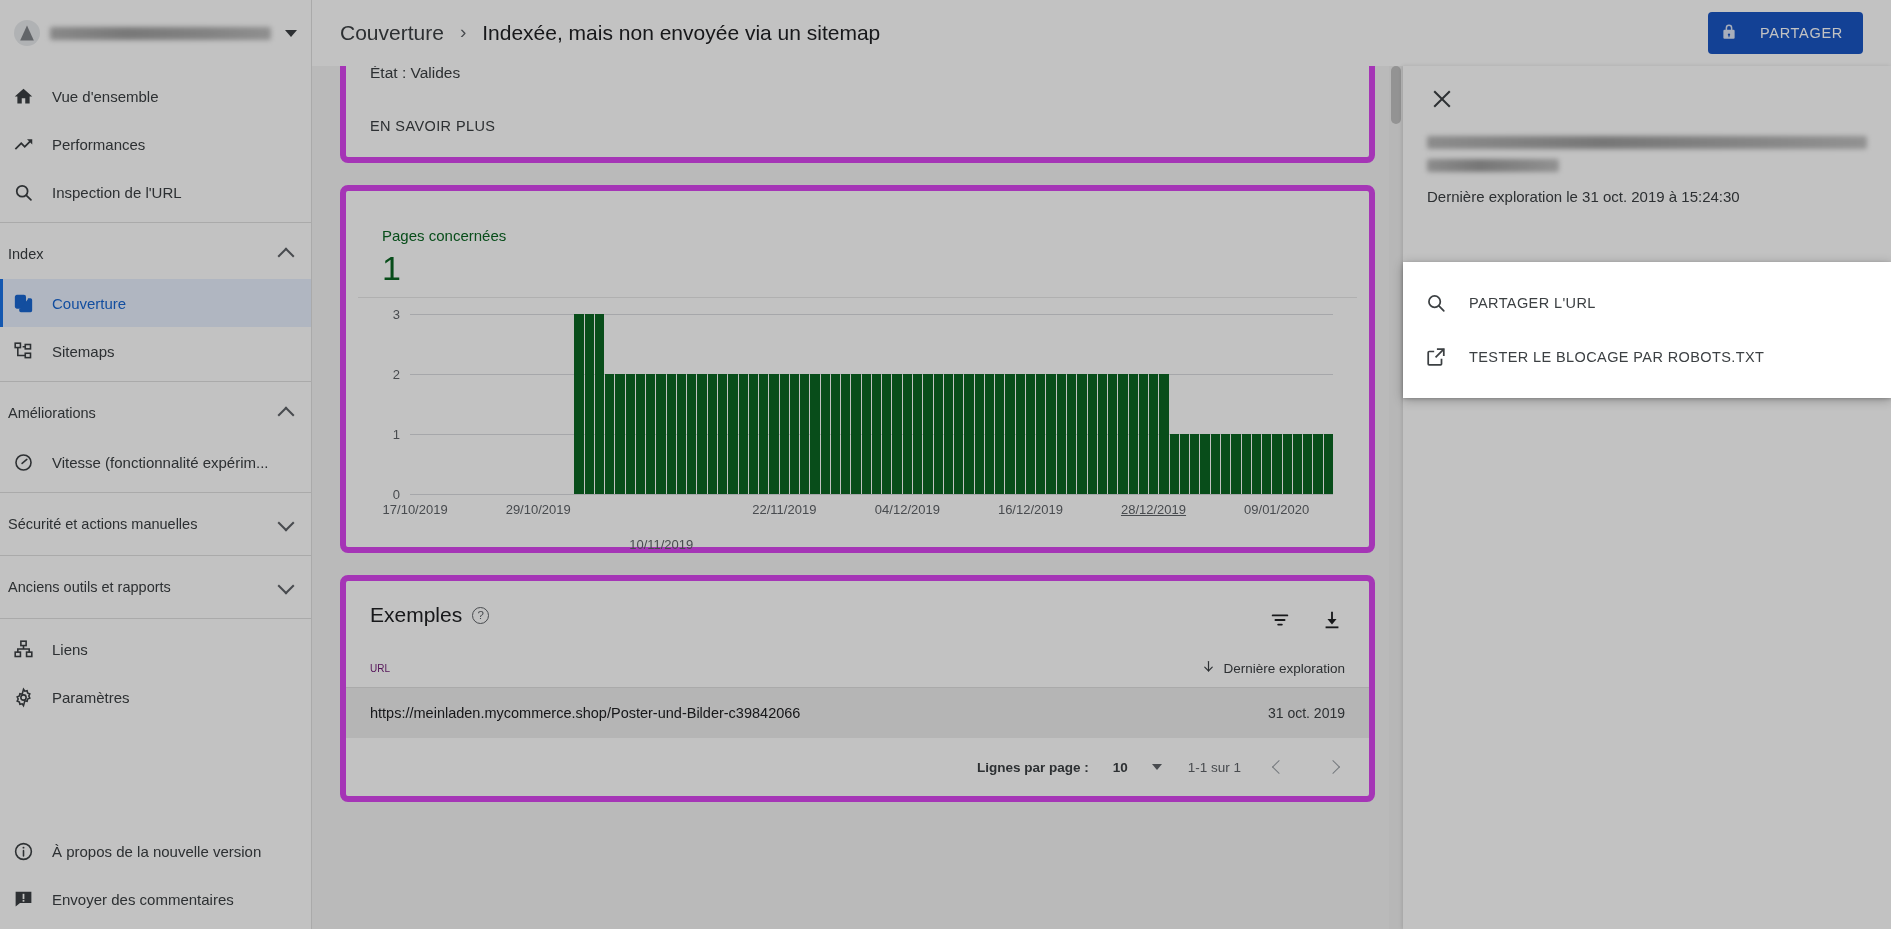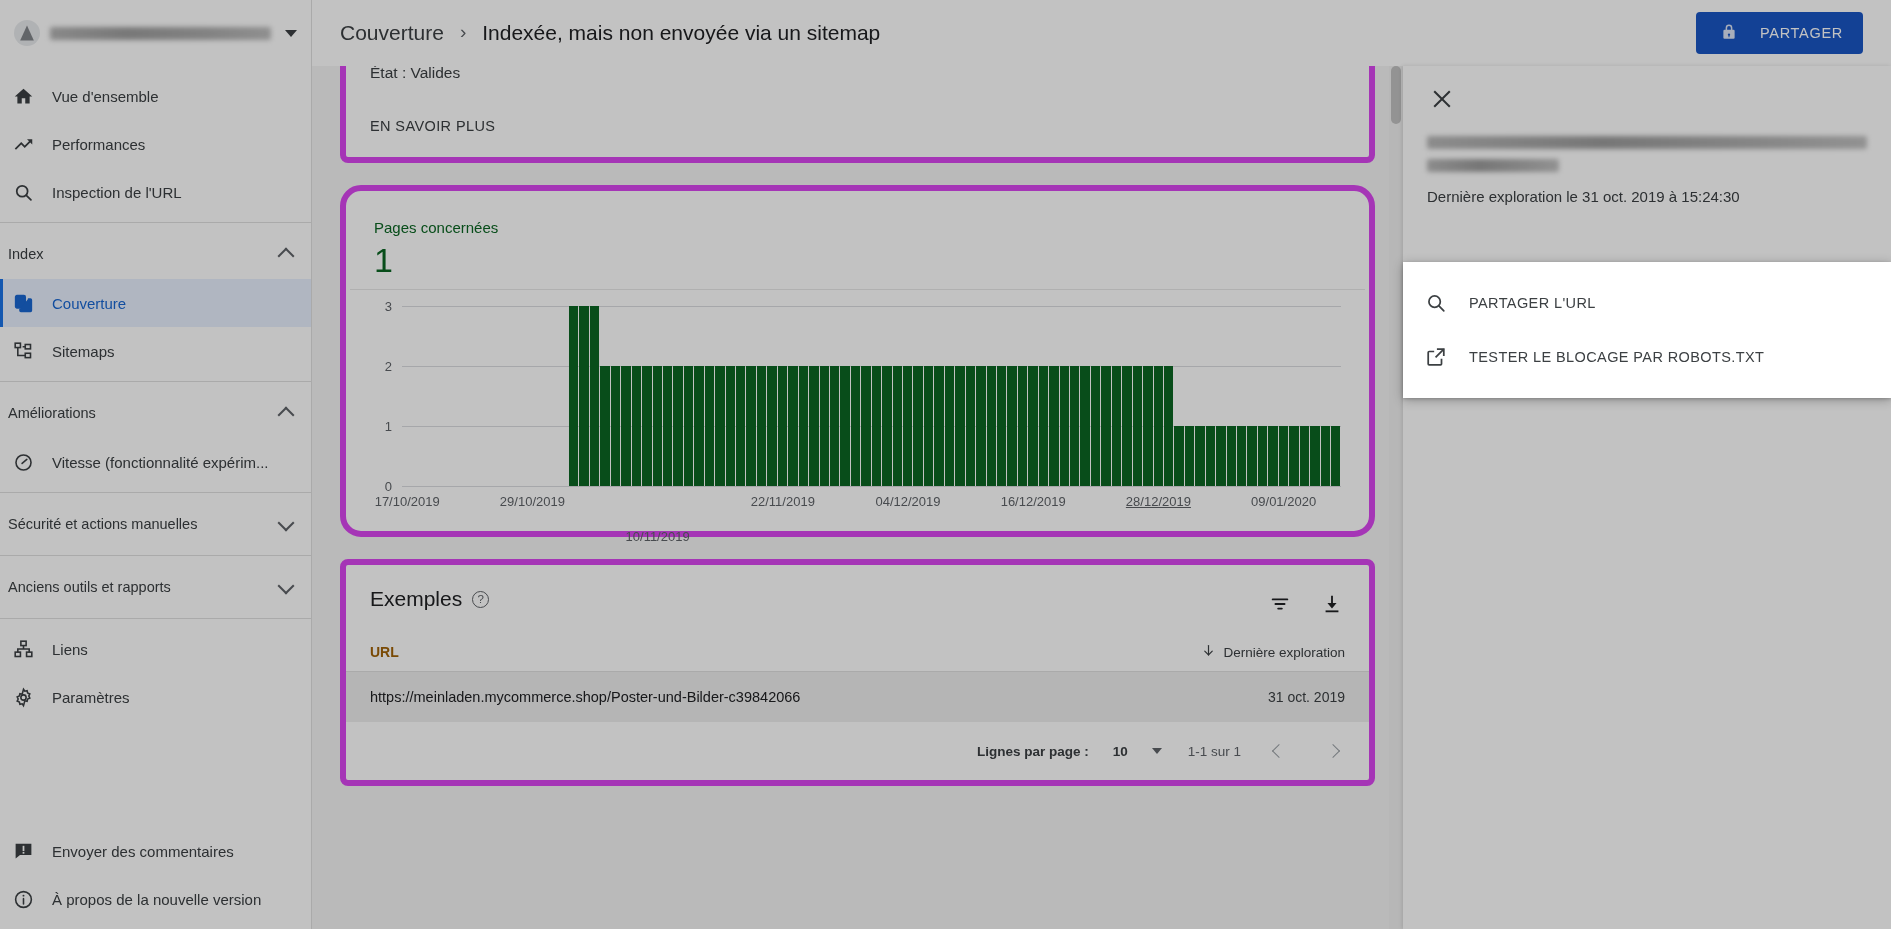--- a/index.html
+++ b/index.html
@@ -76,21 +76,21 @@
     font-size: 19px; color: #5f6368;
     transform: translateY(-1px);
   }
   .bc-current { font-size: 21px; color: #202124; font-weight: 500; }
   .share-btn {
     display: flex; align-items: center; gap: 22px;
     background: #1a56c4;
     color: #fff;
     border-radius: 4px;
     height: 42px;
-    padding: 0 20px 0 24px;
+    padding: 0 20px 0 12px;
     margin-right: 28px;
     font-size: 14.5px;
     letter-spacing: .7px;
     font-weight: 500;
     border: none; cursor: pointer;
     white-space: nowrap;
   }
 
   
   .sidebar {
@@ -180,21 +180,21 @@
   .learn-more {
     margin-top: 36px;
     font-size: 14.5px;
     color: #3c4043;
     letter-spacing: .4px;
     cursor: pointer;
     display: inline-block;
   }
 
   
-  .chart-card { padding: 4px; border-radius: 21px; }
+  .chart-card { padding: 12px; }
   .chart-head { padding: 24px 24px 10px 24px; }
   .chart-head .metric-label {
     color: #0b6623; font-size: 15px;
   }
   .chart-head .metric-value {
     color: #0b6623; font-size: 34px; font-weight: 400;
     margin-top: 6px; line-height: 1.1;
   }
   .chart-wrap {
     position: relative;
@@ -269,21 +269,21 @@
   .icon-btn {
     width: 26px; height: 26px;
     display: flex; align-items: center; justify-content: center;
     cursor: pointer;
   }
   .table-head {
     display: flex; align-items: center;
     padding: 26px 24px 10px 24px;
     border-bottom: 1px solid #e0e0e0;
   }
-  .th-url { font-size: 14px; color: #a16207; font-weight: bold; }
+  .th-url { font-size: 10px; color: #701a75; }
   .th-sort {
     margin-left: auto;
     display: flex; align-items: center; gap: 7px;
     font-size: 13.5px; color: #3c4043;
     font-weight: 500;
     cursor: pointer;
   }
   .table-row {
     display: flex; align-items: center;
     height: 50px;
@@ -543,37 +543,37 @@
         </span>
         <span>Paramètres</span>
       </div>
     </div>
 
     <div class="sidebar-spacer"></div>
 
     <div class="nav-group no-border">
       <div class="nav-item">
         <span class="nav-ico">
+          <svg viewBox="0 0 24 24" fill="none" stroke="#3c4043" stroke-width="1.8">
+            <circle cx="12" cy="12" r="9"></circle>
+            <path d="M12 11v6" stroke-linecap="round"></path>
+            <circle cx="12" cy="7.6" r="1.1" fill="#3c4043" stroke="none"></circle>
+          </svg>
+        </span>
+        <span>À propos de la nouvelle version</span>
+      </div>
+      <div class="nav-item">
+        <span class="nav-ico">
           <svg viewBox="0 0 24 24" fill="#3c4043">
             <path d="M3 3h18v13H8l-5 4z"></path>
             <rect x="11" y="5.5" width="2" height="6" fill="#fff"></rect>
             <rect x="11" y="12.5" width="2" height="2" fill="#fff"></rect>
           </svg>
         </span>
         <span>Envoyer des commentaires</span>
-      </div>
-      <div class="nav-item">
-        <span class="nav-ico">
-          <svg viewBox="0 0 24 24" fill="none" stroke="#3c4043" stroke-width="1.8">
-            <circle cx="12" cy="12" r="9"></circle>
-            <path d="M12 11v6" stroke-linecap="round"></path>
-            <circle cx="12" cy="7.6" r="1.1" fill="#3c4043" stroke="none"></circle>
-          </svg>
-        </span>
-        <span>À propos de la nouvelle version</span>
       </div>
     </div>
   </div>
 
   <div class="main">
     <div class="content-inner">
 
       <div class="card card-top detail-card">
         <div class="detail-state">État : Valides</div>
         <div class="learn-more">EN SAVOIR PLUS</div>

